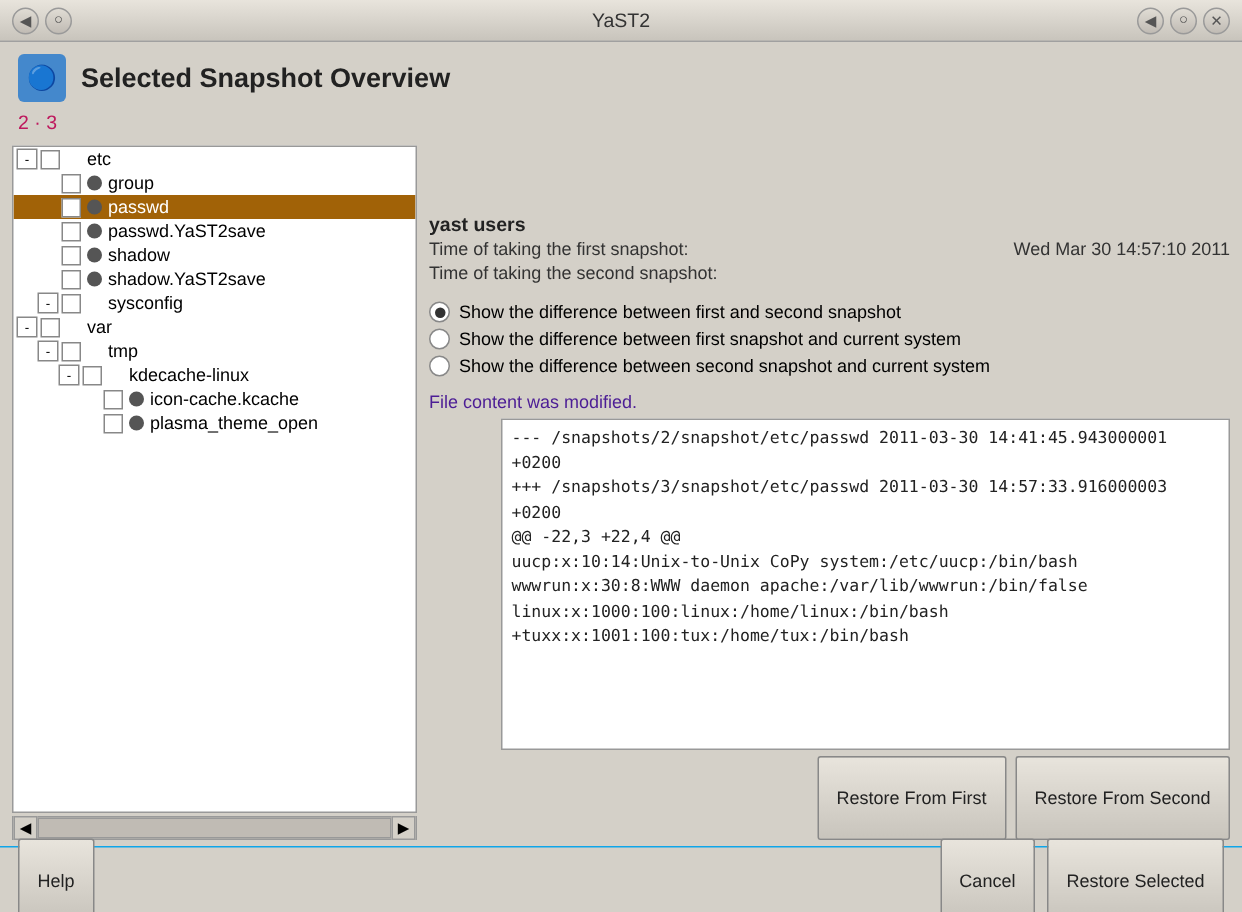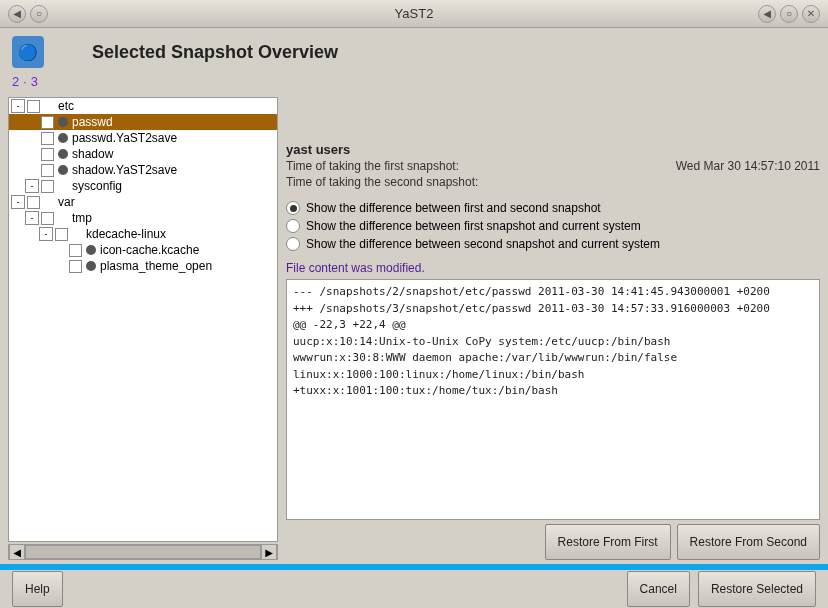--- a/index.html
+++ b/index.html
@@ -66,26 +66,25 @@
       display: flex;
       align-items: center;
       justify-content: center;
       color: white;
       font-size: 16px;
     }
     .app-title {
       font-size: 18px;
       font-weight: bold;
       color: #222;
-      margin-left: 38px;
     }
     .breadcrumb-bar {
       padding: 2px 12px 4px 12px;
       font-size: 13px;
-      color: #6d28d9;
+      color: #be185d;
     }
     .main-content {
       display: flex;
       flex: 1;
       overflow: hidden;
       padding: 4px 8px 4px 8px;
       gap: 0;
     }
     .left-panel {
       width: 270px;
@@ -239,40 +238,41 @@
     .diff-box {
       flex: 1;
       background: white;
       border: 1px solid #999;
       overflow-y: auto;
       padding: 4px 6px;
       font-family: monospace;
       font-size: 11px;
       color: #222;
       line-height: 1.5;
+      margin-left: 48px;
     }
     .restore-buttons {
       display: flex;
       justify-content: flex-end;
       gap: 6px;
       margin-top: 4px;
     }
     .btn {
-      padding: 10px 12px;
+      padding: 20px 12px;
       background: linear-gradient(to bottom, #e8e4dc, #c8c4bc);
       border: 1px solid #888;
       border-radius: 2px;
       cursor: pointer;
       font-size: 12px;
       color: #222;
     }
     .footer {
       height: 44px;
       background: #d4d0c8;
-      border-top: 6px solid #0ea5e9;
+      border-top: 1px solid #0ea5e9;
       display: flex;
       align-items: center;
       justify-content: space-between;
       padding: 0 12px;
     }
     .footer-left { display: flex; }
     .footer-right { display: flex; gap: 8px; }
   </style>
 </head>
 <body>
@@ -301,20 +301,27 @@
 
 <div class="main-content">
 
   <div class="left-panel">
     <div class="tree-container" id="tree-container">
     <div class="tree-item">
           <span class="tree-toggle">-</span>
           <span class="tree-checkbox"></span>
           <span class="tree-spacer"></span>
           <span class="tree-label">etc</span>
+        </div>
+        <div class="tree-item">
+          <span class="tree-spacer">&nbsp;&nbsp;&nbsp;&nbsp;</span>
+          <span class="tree-spacer"></span>
+          <span class="tree-checkbox"></span>
+          <span class="tree-dot"></span>
+          <span class="tree-label">group</span>
         </div>
         <div class="tree-item selected">
           <span class="tree-spacer">&nbsp;&nbsp;&nbsp;&nbsp;</span>
           <span class="tree-spacer"></span>
           <span class="tree-checkbox">x</span>
           <span class="tree-dot"></span>
           <span class="tree-label">passwd</span>
         </div>
         <div class="tree-item">
           <span class="tree-spacer">&nbsp;&nbsp;&nbsp;&nbsp;</span>

